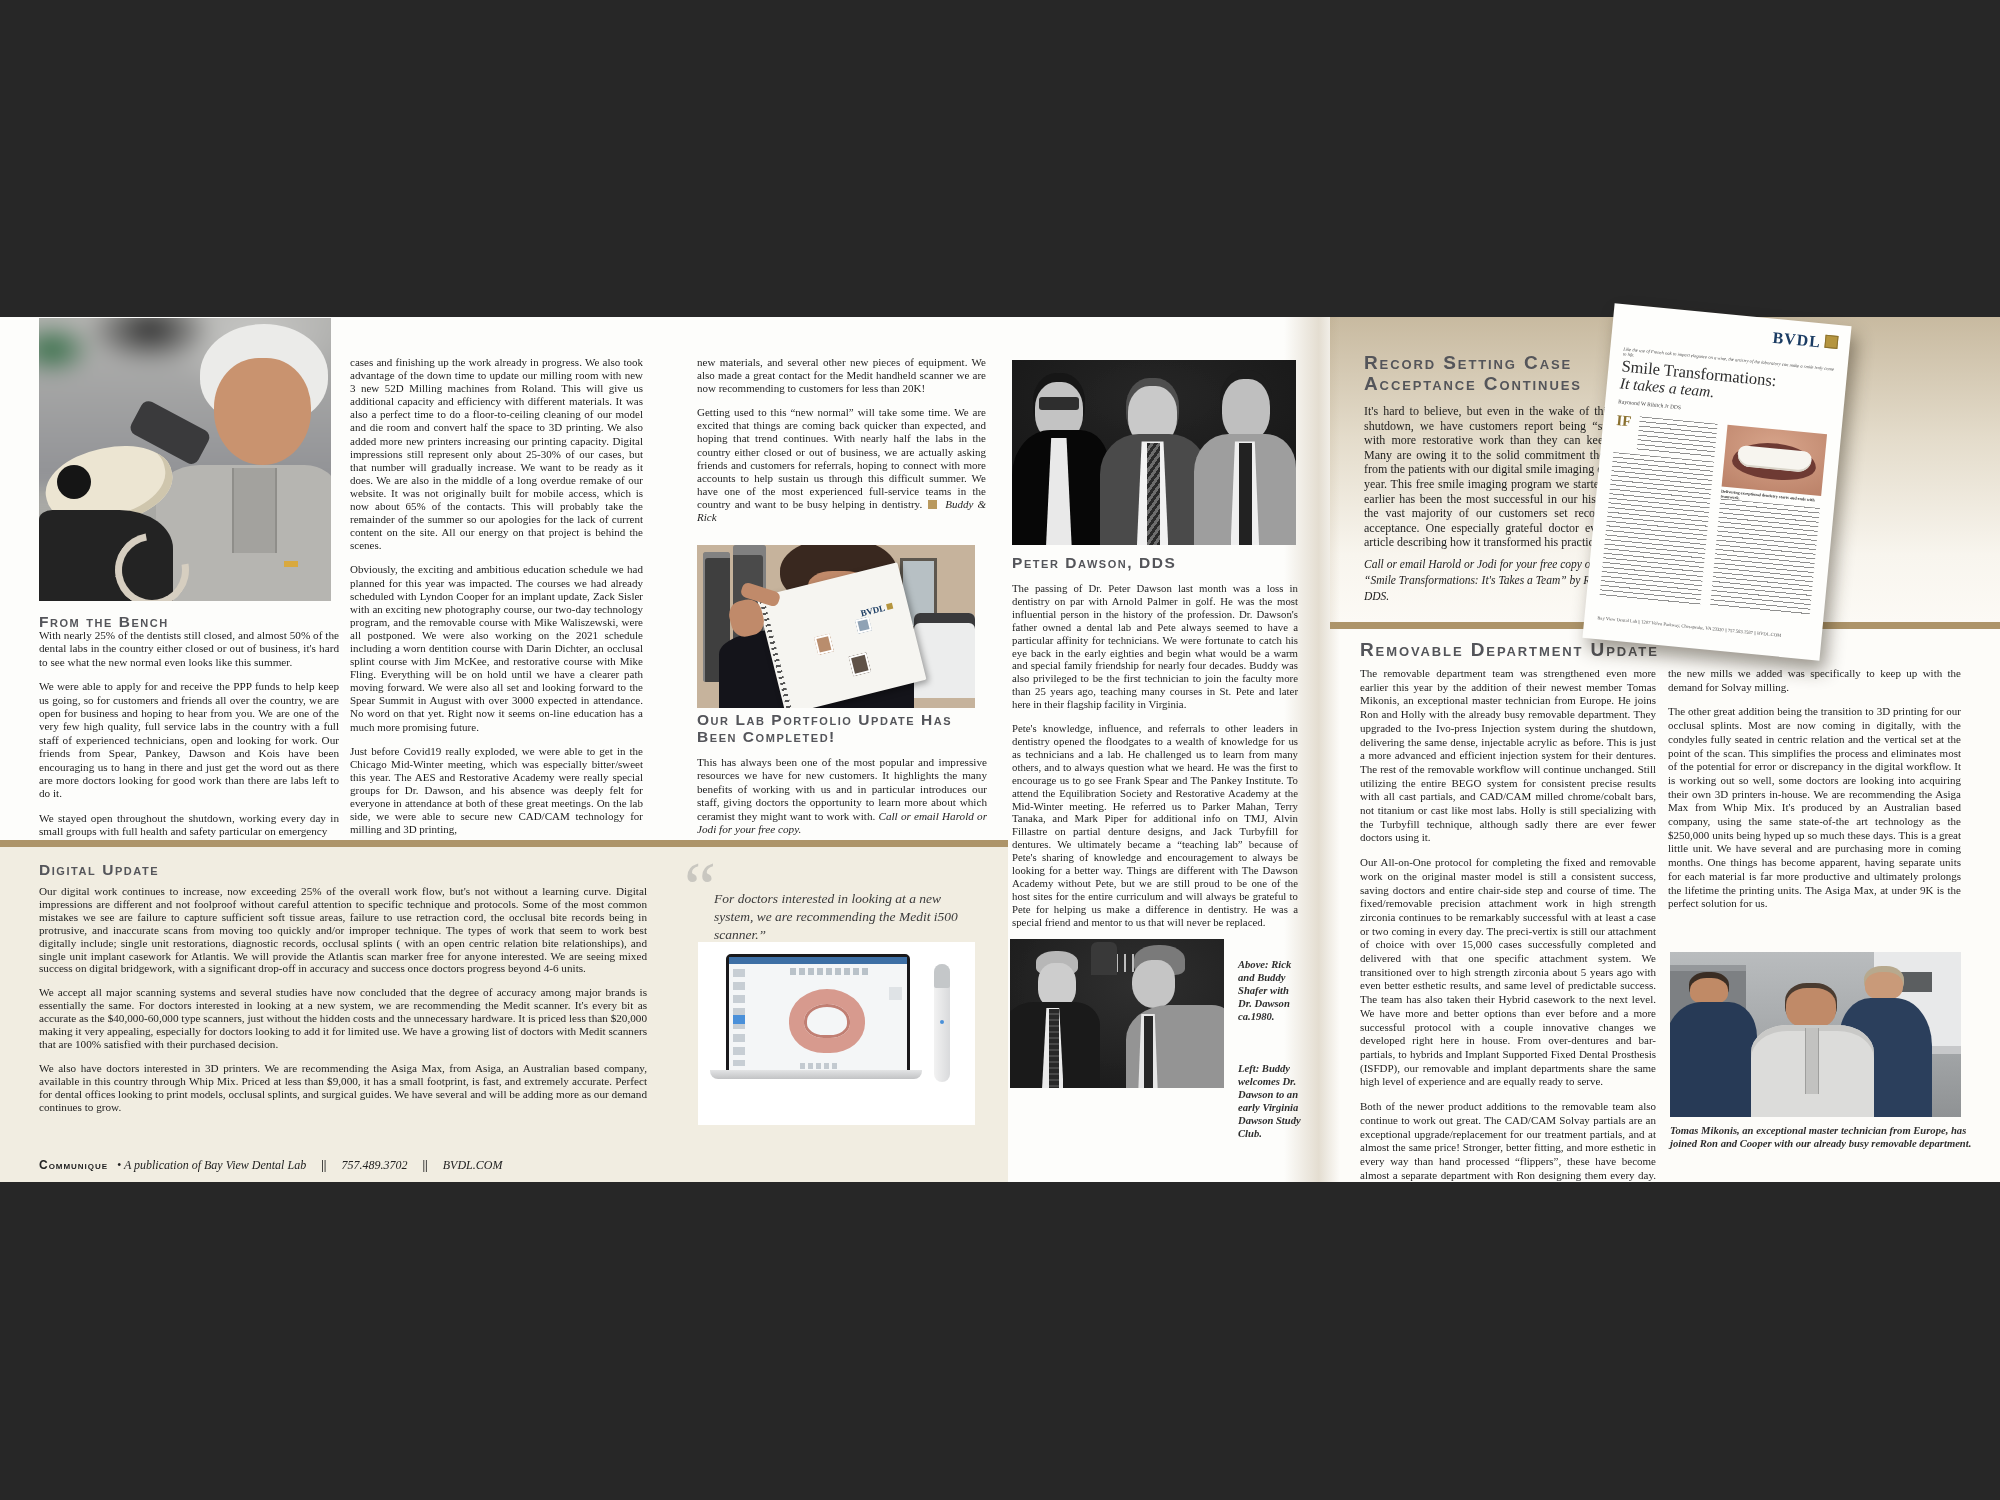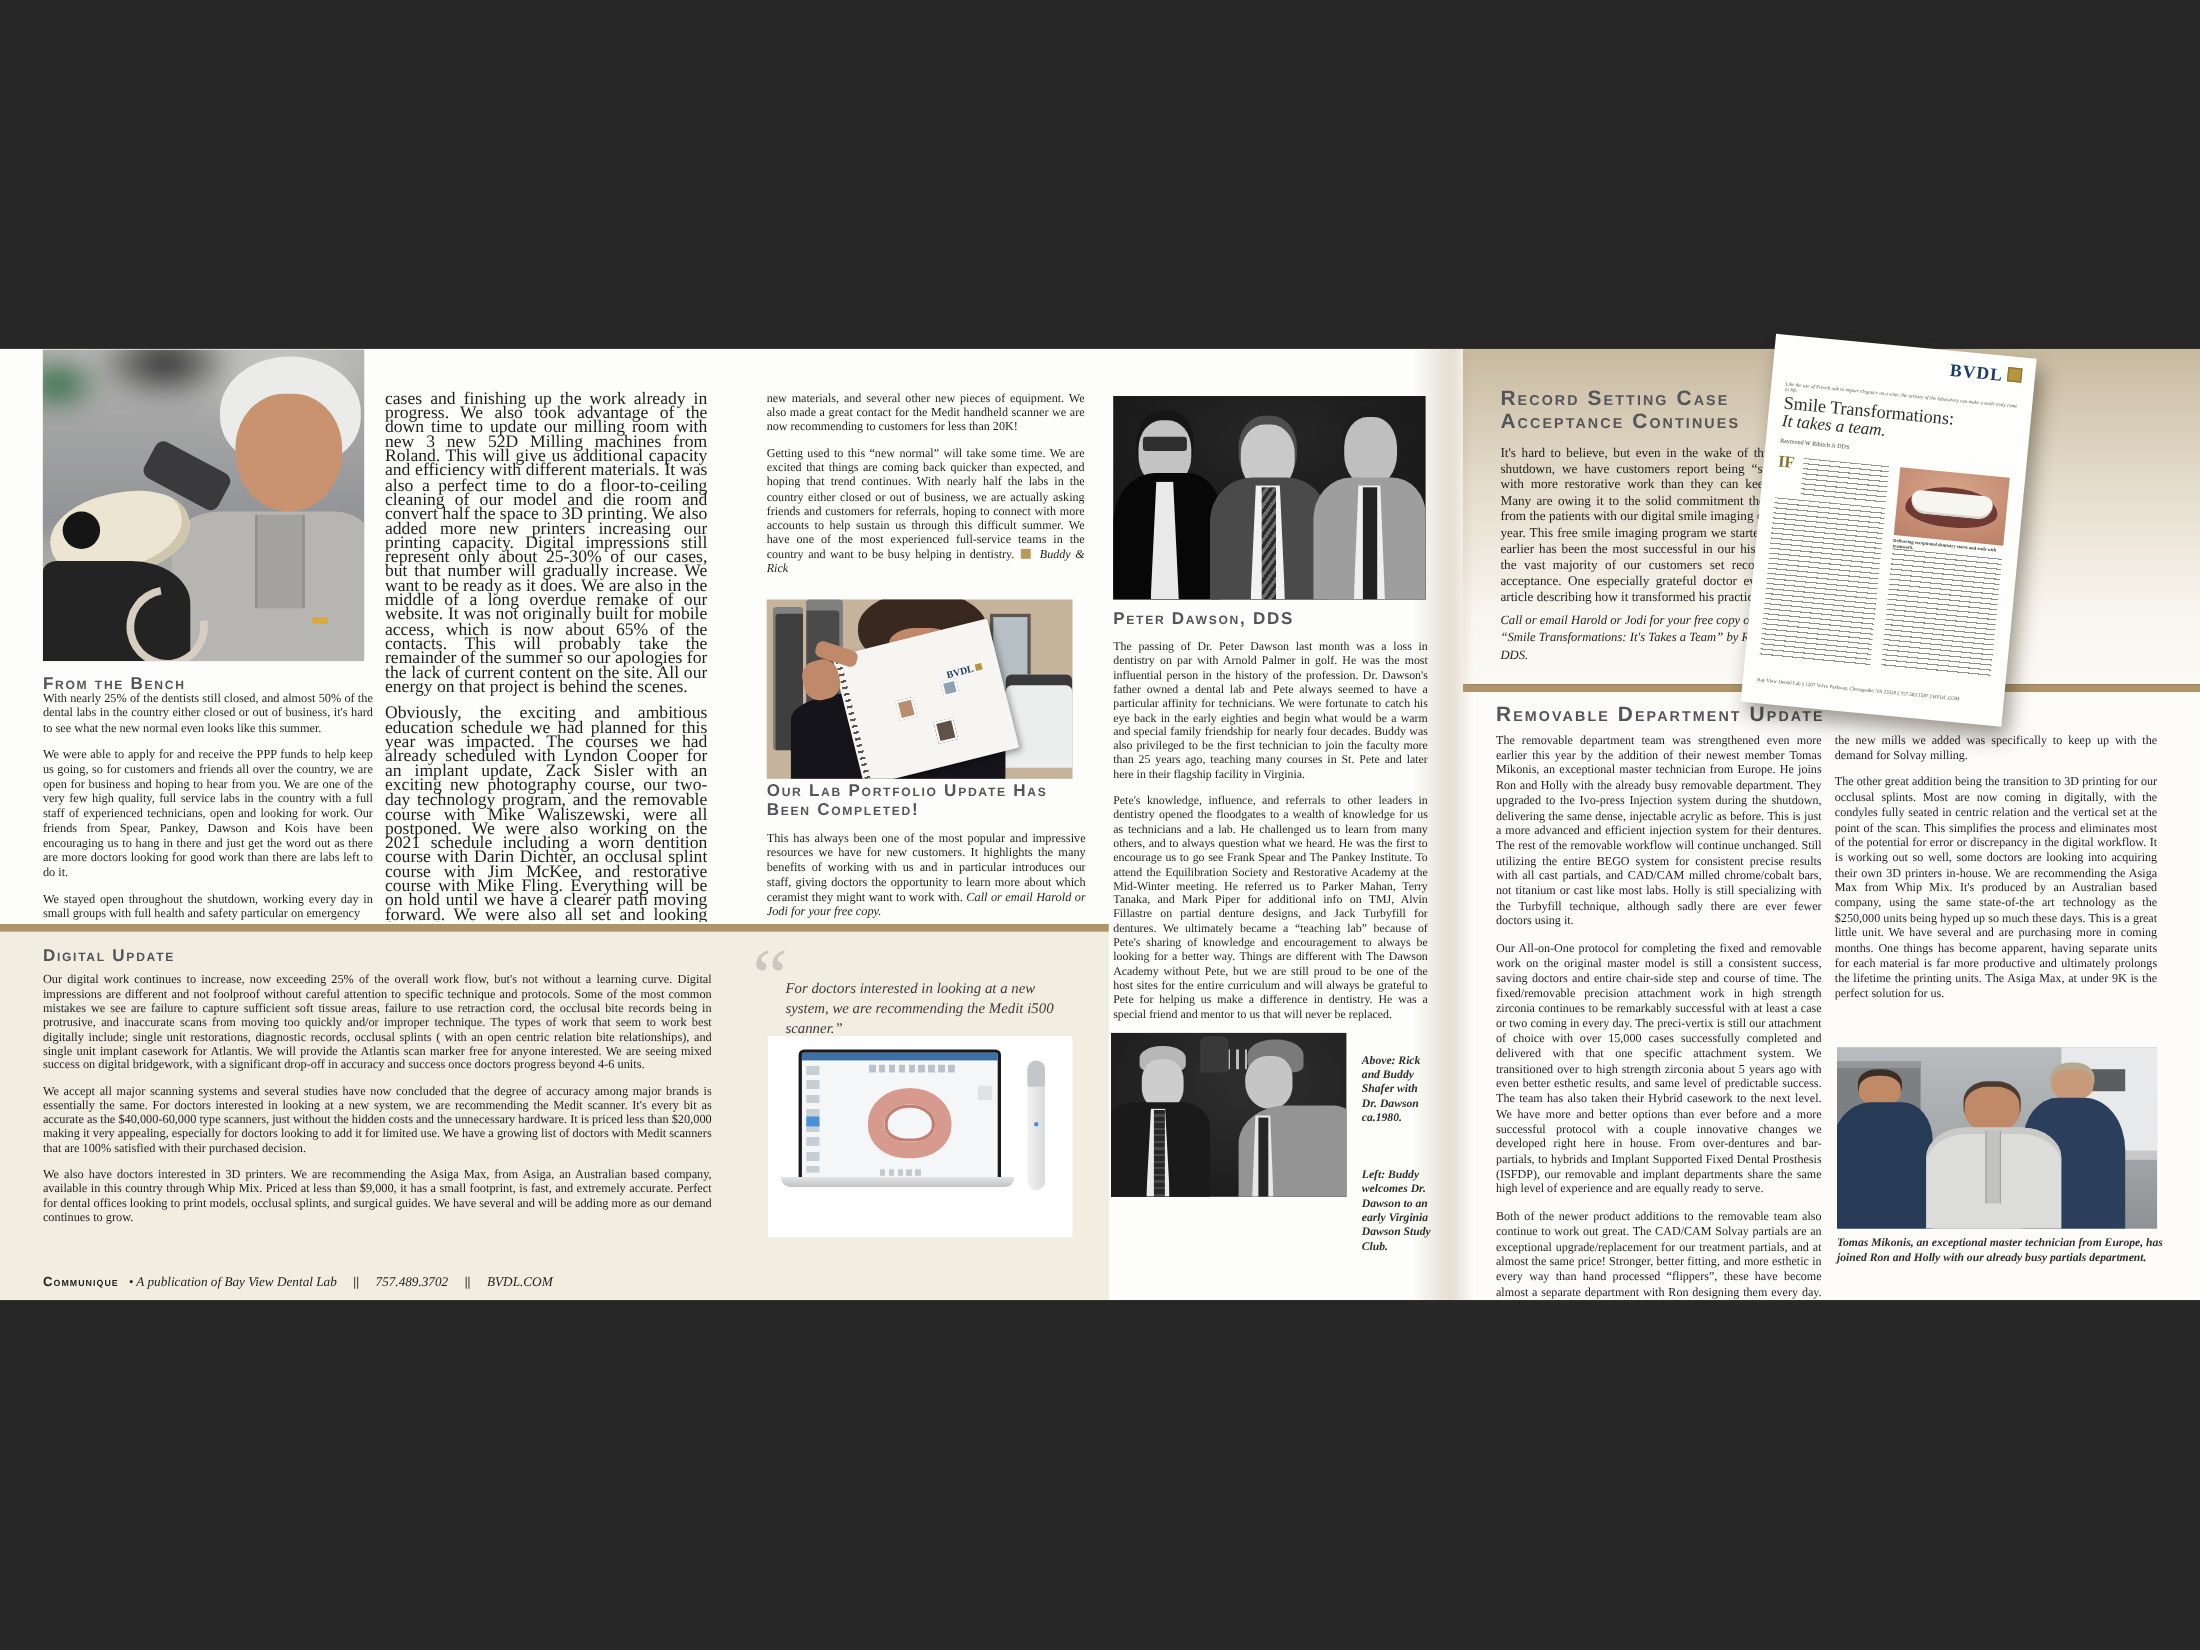--- a/index.html
+++ b/index.html
@@ -77,21 +77,21 @@
     <div class="abs" style="left:26%;top:76%;width:60px;height:60px;border:7px solid #d6cec0;border-radius:50%;border-top-color:transparent;transform:rotate(35deg);"></div>
   </div>
 
   <div class="abs h-small" style="left:39px;top:601px;margin-top:12px;">From the Bench</div>
   <div class="abs body-txt" style="left:39px;top:629px;width:300px;height:208px;">
     <p>With nearly 25% of the dentists still closed, and almost 50% of the dental labs in the country either closed or out of business, it's hard to see what the new normal even looks like this summer.</p>
     <p>We were able to apply for and receive the PPP funds to help keep us going, so for customers and friends all over the country, we are open for business and hoping to hear from you. We are one of the very few high quality, full service labs in the country with a full staff of experienced technicians, open and looking for work. Our friends from Spear, Pankey, Dawson and Kois have been encouraging us to hang in there and just get the word out as there are more doctors looking for good work than there are labs left to do it.</p>
     <p>We stayed open throughout the shutdown, working every day in small groups with full health and safety particular on emergency</p>
   </div>
 
-  <div class="abs body-txt" style="left:350px;top:356px;width:293px;height:482px;font-size:16px;line-height:13.1px;font-family:Liberation Serif, serif;">
+  <div class="abs body-txt" style="left:350px;top:356px;width:293px;height:482px;font-size:11px;line-height:13.1px;font-family:Liberation Serif, serif;">
     <p>cases and finishing up the work already in progress. We also took advantage of the down time to update our milling room with new 3 new 52D Milling machines from Roland. This will give us additional capacity and efficiency with different materials. It was also a perfect time to do a floor-to-ceiling cleaning of our model and die room and convert half the space to 3D printing. We also added more new printers increasing our printing capacity. Digital impressions still represent only about 25-30% of our cases, but that number will gradually increase. We want to be ready as it does. We are also in the middle of a long overdue remake of our website. It was not originally built for mobile access, which is now about 65% of the contacts. This will probably take the remainder of the summer so our apologies for the lack of current content on the site. All our energy on that project is behind the scenes.</p>
     <p>Obviously, the exciting and ambitious education schedule we had planned for this year was impacted. The courses we had already scheduled with Lyndon Cooper for an implant update, Zack Sisler with an exciting new photography course, our two-day technology program, and the removable course with Mike Waliszewski, were all postponed. We were also working on the 2021 schedule including a worn dentition course with Darin Dichter, an occlusal splint course with Jim McKee, and restorative course with Mike Fling. Everything will be on hold until we have a clearer path moving forward. We were also all set and looking forward to the Spear Summit in August with over 3000 expected in attendance. No word on that yet. Right now it seems on-line education has a much more promising future.</p>
     <p>Just before Covid19 really exploded, we were able to get in the Chicago Mid-Winter meeting, which was especially bitter/sweet this year. The AES and Restorative Academy were really special groups for Dr. Dawson, and his absence was deeply felt for everyone in attendance at both of these great meetings. On the lab side, we were able to secure new CAD/CAM technology for milling and 3D printing,</p>
   </div>
 
   <div class="abs body-txt" style="left:697px;top:356px;width:289px;height:176px;font-size:11px;line-height:13.1px;">
     <p>new materials, and several other new pieces of equipment. We also made a great contact for the Medit handheld scanner we are now recommending to customers for less than 20K!</p>
     <p><span>Getting used to this “new normal” will take some time. We are excited that things are coming back quicker than expected, and hoping that trend continues. With nearly half the labs in the country either closed or out of business, we are actually asking friends and customers for referrals, hoping to connect with more accounts to help sustain us through this difficult summer. We have one of the most experienced full-service teams in the country and want to be busy helping in dentistry.</span>
        <span class="goldsq"></span>
        <span class="italic">Buddy &amp; Rick</span></p>
@@ -238,15 +238,15 @@
     <div class="abs" style="left:76%;top:12%;width:14%;height:12%;background:#5b5e60;"></div>
     <div class="abs" style="left:0;top:8%;width:26%;height:40%;background:#7d8083;box-shadow:inset 0 6px 0 #95989b;"></div>
     <div class="abs" style="left:7%;top:16%;width:13%;height:16%;background:#c08a66;border-radius:44%;box-shadow:0 -5px 0 1px #3a2d24;"></div>
     <div class="abs" style="left:-2%;top:30%;width:32%;height:70%;background:#273a56;border-radius:40% 30% 0 0;"></div>
     <div class="abs" style="left:67%;top:12%;width:13%;height:17%;background:#c99a79;border-radius:44%;box-shadow:0 -5px 0 1px #b7a98e;"></div>
     <div class="abs" style="left:58%;top:28%;width:32%;height:72%;background:#2b3f5c;border-radius:34% 40% 0 0;"></div>
     <div class="abs" style="left:40%;top:22%;width:17%;height:24%;background:#c08a68;border-radius:42%;box-shadow:0 -4px 0 1px #4a3b30;"></div>
     <div class="abs" style="left:28%;top:44%;width:42%;height:56%;background:#dcdcda;border-radius:30% 30% 0 0;box-shadow:inset 0 6px 0 #c9c9c7;"></div>
     <div class="abs" style="left:46.5%;top:46%;width:4%;height:40%;background:#c2c2c0;border-left:1px solid #9f9f9d;border-right:1px solid #9f9f9d;"></div>
   </div>
-  <div class="abs caption" style="left:1670px;top:1124px;width:302px;">Tomas Mikonis, an exceptional master technician from Europe, has joined Ron and Holly with our already busy partials department.</div>
+  <div class="abs caption" style="left:1670px;top:1124px;width:302px;">Tomas Mikonis, an exceptional master technician from Europe, has joined Ron and Cooper with our already busy removable department.</div>
 
 </div>
 
 </body></html>

